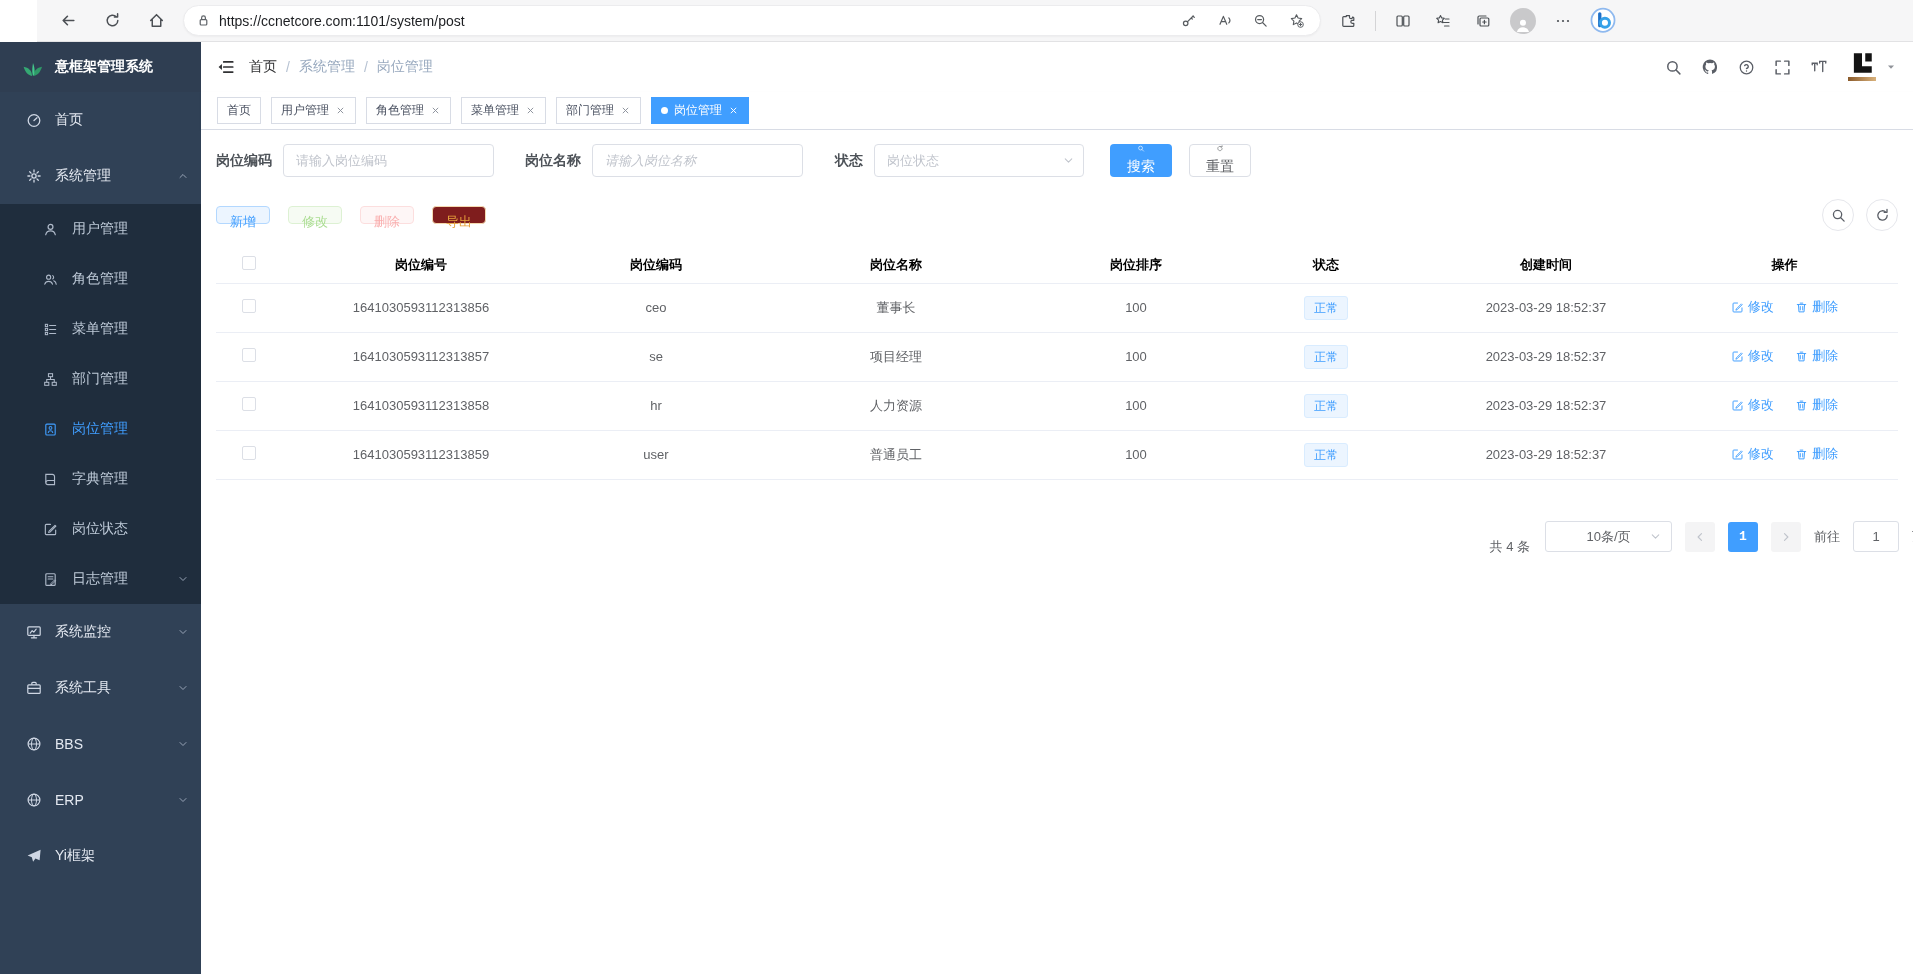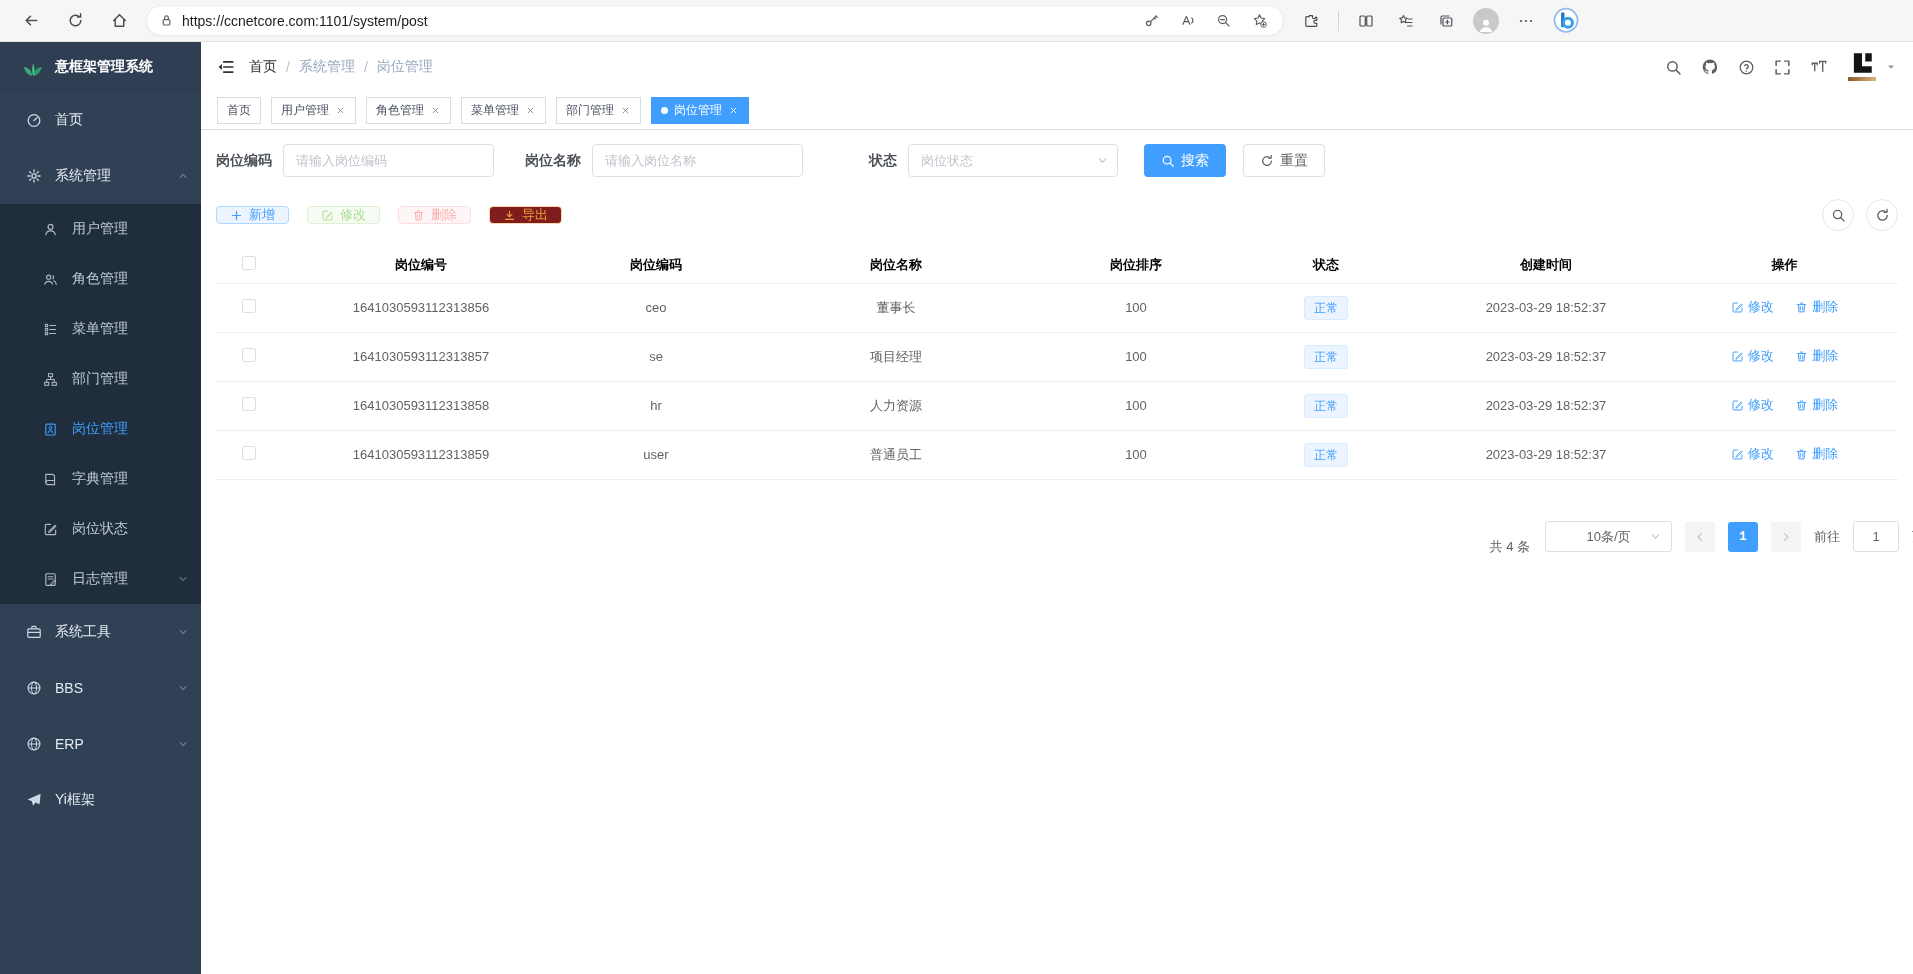--- a/index.html
+++ b/index.html
@@ -1,23 +1,23 @@
 <!DOCTYPE html>
 <html><head>
 <meta charset="utf-8">
 <style>
   * { margin:0; padding:0; box-sizing:border-box; }
   html,body { width:1913px; height:974px; overflow:hidden; background:#fff;
     font-family:"Liberation Sans","DejaVu Sans",sans-serif; font-size:14px; color:#303133; }
   svg { display:block; }
-  button { background:none; border:none; cursor:pointer; font-family:Liberation Mono, monospace; }
+  button { background:none; border:none; cursor:pointer; font-family:Liberation Mono, monospace;flex-direction:column; }
 
   
   .browser-bar { height:42px; background:#f6f6f7; border-bottom:1px solid #e2e2e4;
-    display:flex; align-items:center; padding:0 14px; gap:10px; }
+    display:flex; align-items:center; padding:0 14px; gap:10px;margin-left:37px; }
   .bico { width:34px; height:34px; display:flex; align-items:center; justify-content:center;
     color:#4c5055; border-radius:6px; flex:0 0 auto; }
   .url-pill { flex:1 1 auto; max-width:1138px; height:31px; background:#fff; border:1px solid #ececee;
     border-radius:16px; display:flex; align-items:center; padding:0 10px 0 12px; gap:8px; box-shadow:0 1px 2px rgba(0,0,0,.04); }
   .url-pill .lock { color:#5f6368; flex:0 0 auto; }
   .url-input { flex:1 1 auto; border:none; outline:none; font-size:14px; color:#1c1e21; background:transparent;
     font-family:inherit; }
   .pill-ico { width:28px; height:28px; display:flex; align-items:center; justify-content:center; color:#585c60; flex:0 0 auto; }
   .browser-actions { display:flex; align-items:center; gap:6px; flex:0 0 auto; }
   .vsep { width:1px; height:20px; background:#d4d4d6; margin:0 4px; }
@@ -66,21 +66,21 @@
   .tab-dot { width:7px; height:7px; border-radius:50%; background:#fff; }
 
   
   .content { flex:1 1 auto; padding:14px 15px 0 15px; background:#fff; min-width:0; }
 
   .filters { display:flex; align-items:center; height:33px; }
   .f-label { font-weight:bold; color:#4e5359; font-size:14px; margin-right:11px; white-space:nowrap; }
   .f-input { width:211px; height:33px; border:1px solid #dcdfe6; border-radius:4px; padding:0 12px; font-size:13px;
     color:#606266; outline:none; font-family:inherit; }
   .f-input::placeholder { color:#c0c4cc; }
-  .gap-a { margin-right:31px; } .gap-b { margin-right:66px; } .gap-c { margin-right:26px; }
+  .gap-a { margin-right:31px; } .gap-b { margin-right:32px;font-style:italic; } .gap-c { margin-right:26px; }
   .f-select { width:210px; height:33px; border:1px solid #dcdfe6; border-radius:4px; padding:0 26px 0 12px;
     display:flex; align-items:center; position:relative; color:#c0c4cc; font-size:13px; cursor:pointer; background:#fff; }
   .f-select .chev { position:absolute; right:8px; color:#c0c4cc; }
   .btn { display:inline-flex; align-items:center; gap:6px; height:33px; padding:0 16px; border-radius:4px;
     font-size:14px; border:1px solid transparent; cursor:pointer; }
   .btn-search { background:#409eff; color:#fff; margin-right:17px; }
   .btn-reset { background:#fff; border-color:#dcdfe6; color:#606266; }
 
   .toolbar { display:flex; align-items:center; margin-top:22px; gap:18px; }
   .tbtn { display:inline-flex; align-items:center; gap:6px; height:18px; padding:0 13px; border-radius:4px;
@@ -486,20 +486,33 @@
                 <use href="#i-log"></use>
               </svg>
             </span>
           <span class="mlabel">日志管理</span>
           <span class="chev">
               <svg width="12" height="12" viewBox="0 0 16 16">
                 <use href="#i-chevdown"></use>
               </svg>
             </span>
         </div>
+      </div>
+      <div class="mi">
+        <span class="mico">
+            <svg width="16" height="16" viewBox="0 0 16 16">
+              <use href="#i-monitor"></use>
+            </svg>
+          </span>
+        <span class="mlabel">系统监控</span>
+        <span class="chev">
+            <svg width="12" height="12" viewBox="0 0 16 16">
+              <use href="#i-chevdown"></use>
+            </svg>
+          </span>
       </div>
       <div class="mi">
         <span class="mico">
             <svg width="16" height="16" viewBox="0 0 16 16">
               <use href="#i-toolbox"></use>
             </svg>
           </span>
         <span class="mlabel">系统工具</span>
         <span class="chev">
             <svg width="12" height="12" viewBox="0 0 16 16">

